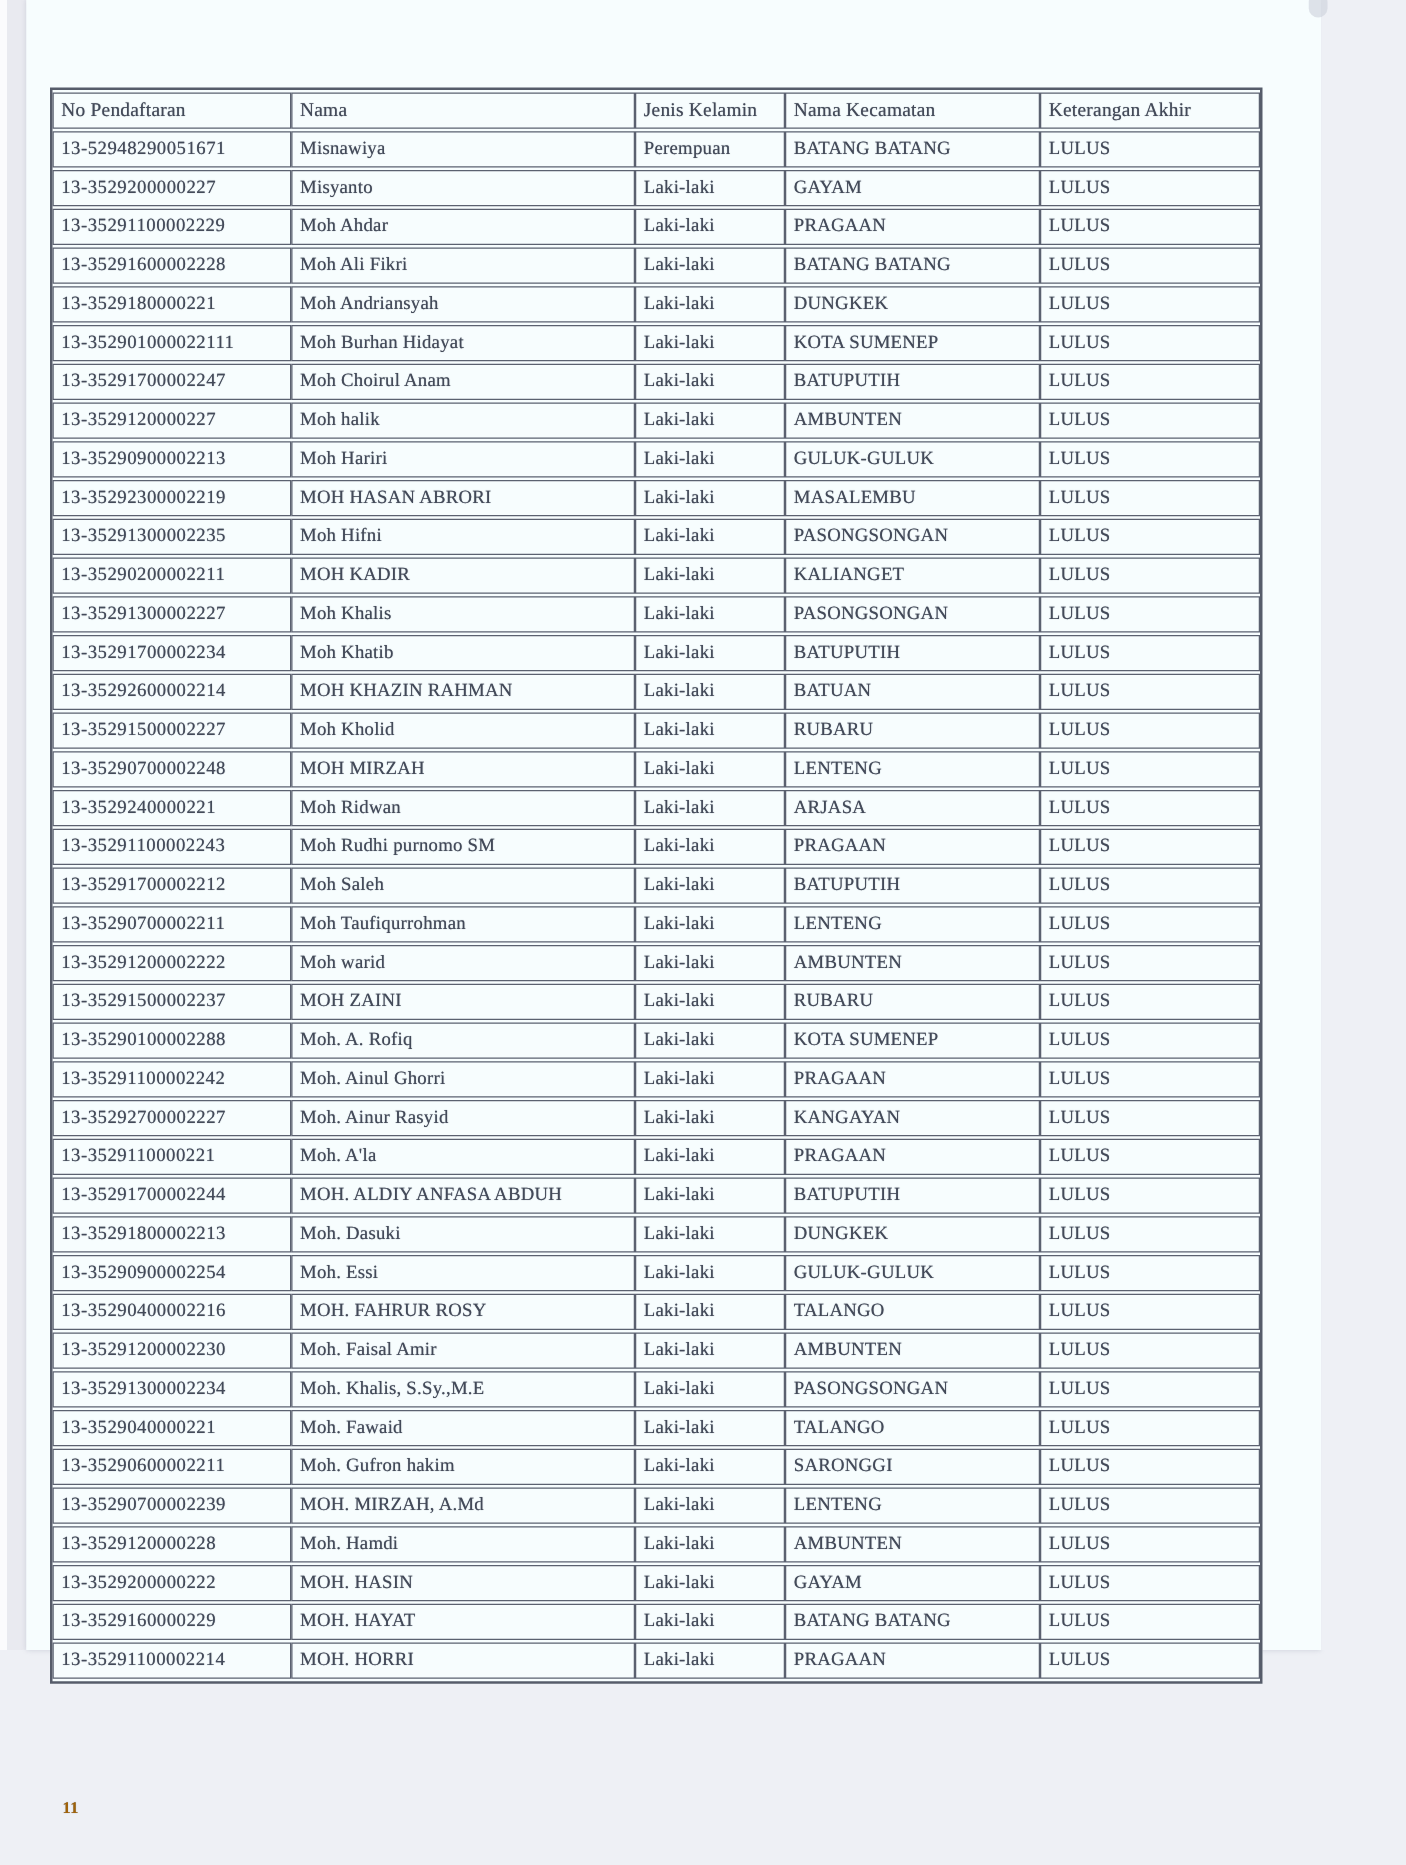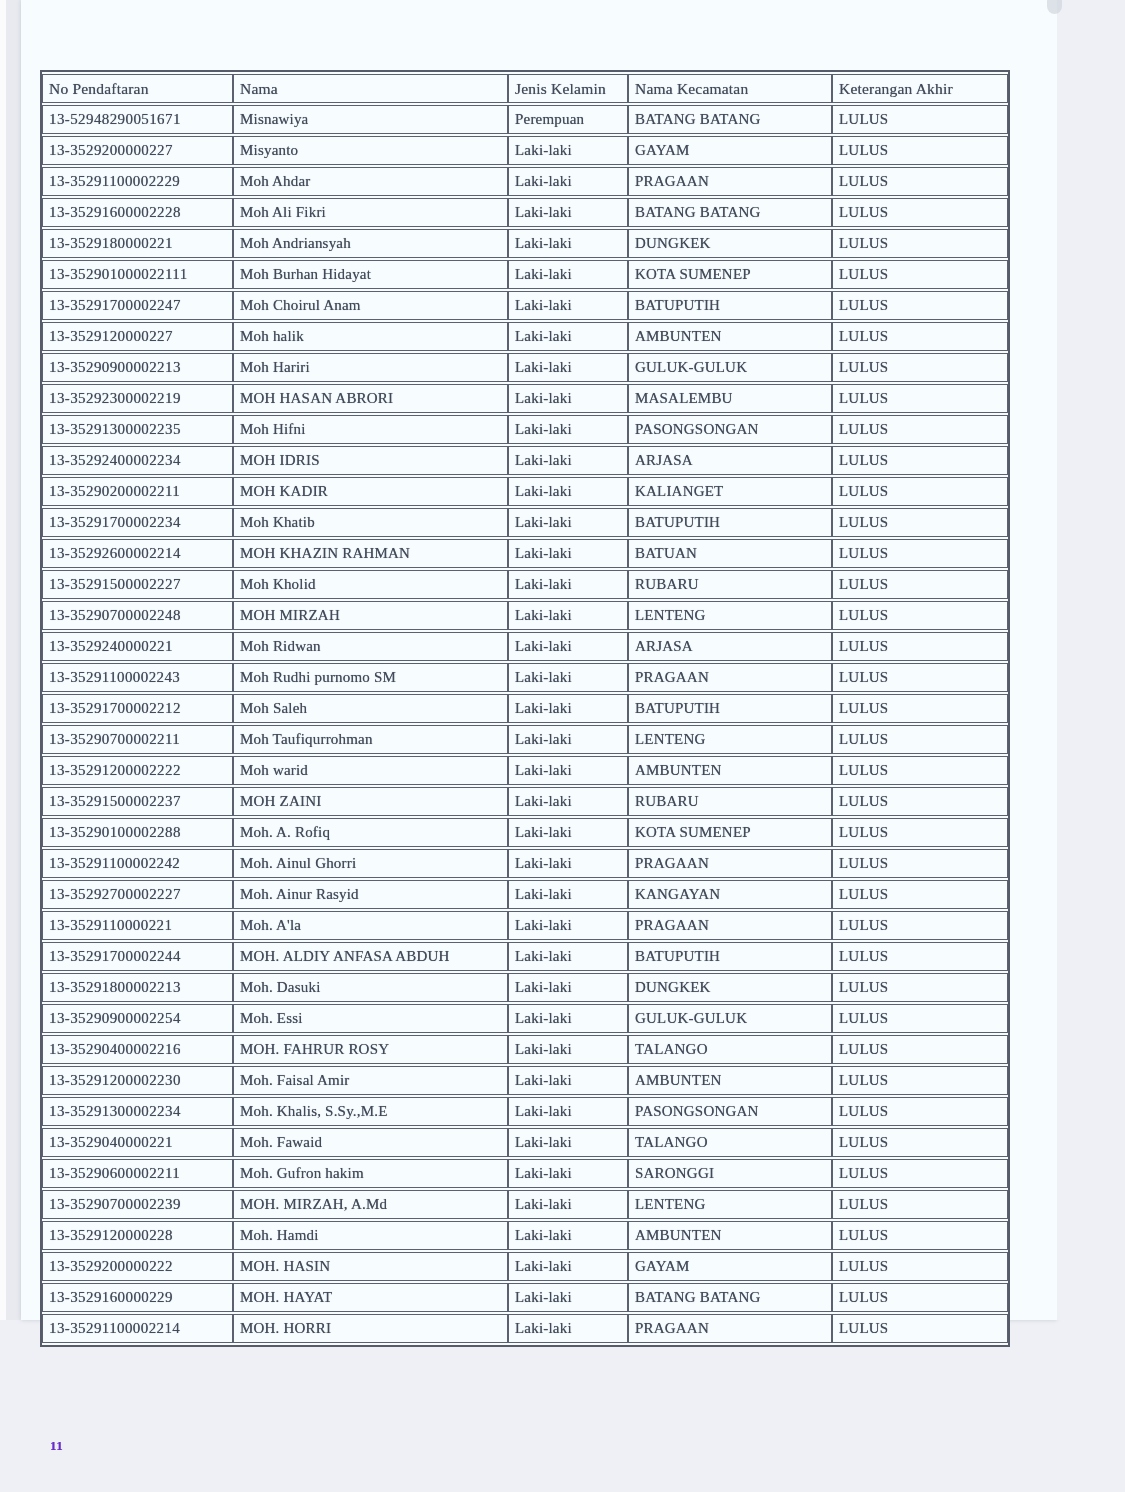--- a/index.html
+++ b/index.html
@@ -59,21 +59,21 @@
 
   .col-no   { width: 191px; }
   .col-nama { width: 275px; }
   .col-jk   { width: 120px; }
   .col-kec  { width: 204px; }
   .col-ket  { width: 176px; }
 
   .page-number {
     position: absolute; left: 29px; top: 1438px;
     font-size: 13px; font-weight: 600;
-    color: #6d28d9; letter-spacing: .5px;
+    color: #a16207; letter-spacing: .5px;
     text-shadow: 0 0 .6px rgba(66,73,90,.7);
   }
 </style>
 </head>
 <body>
 
 <div class="viewport">
   <div class="left-gutter"></div>
 
   <div class="page">
@@ -167,31 +167,31 @@
               <td>LULUS</td>
             </tr>
             <tr>
               <td>13-35291300002235</td>
               <td>Moh Hifni</td>
               <td>Laki-laki</td>
               <td>PASONGSONGAN</td>
               <td>LULUS</td>
             </tr>
             <tr>
-              <td>13-35292400002234</td>
-              <td>MOH IDRIS</td>
-              <td>Laki-laki</td>
-              <td>ARJASA</td>
-              <td>LULUS</td>
-            </tr>
-            <tr>
               <td>13-35290200002211</td>
               <td>MOH KADIR</td>
               <td>Laki-laki</td>
               <td>KALIANGET</td>
+              <td>LULUS</td>
+            </tr>
+            <tr>
+              <td>13-35291300002227</td>
+              <td>Moh Khalis</td>
+              <td>Laki-laki</td>
+              <td>PASONGSONGAN</td>
               <td>LULUS</td>
             </tr>
             <tr>
               <td>13-35291700002234</td>
               <td>Moh Khatib</td>
               <td>Laki-laki</td>
               <td>BATUPUTIH</td>
               <td>LULUS</td>
             </tr>
             <tr>

